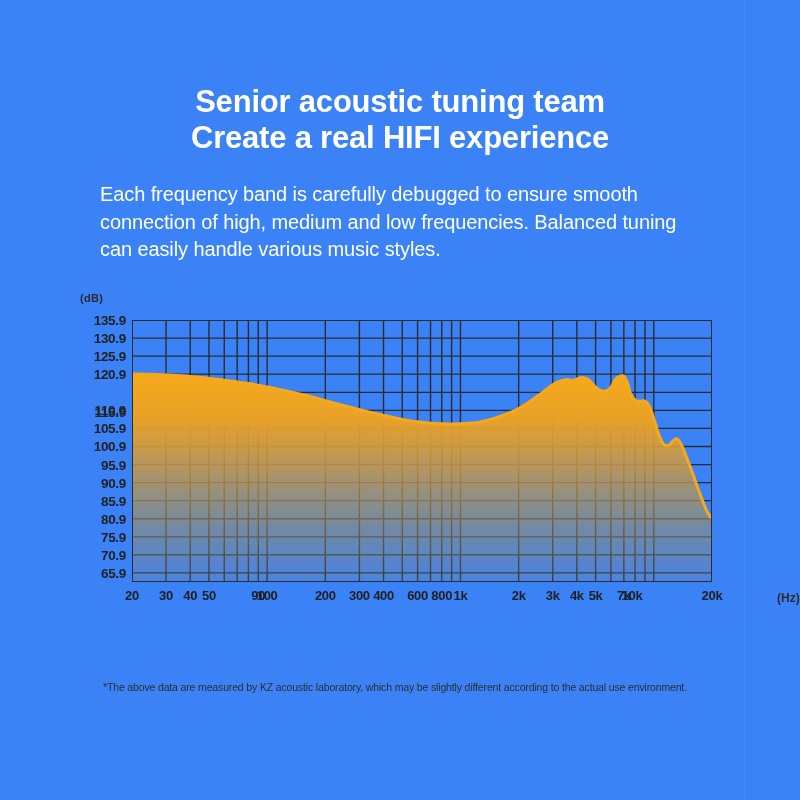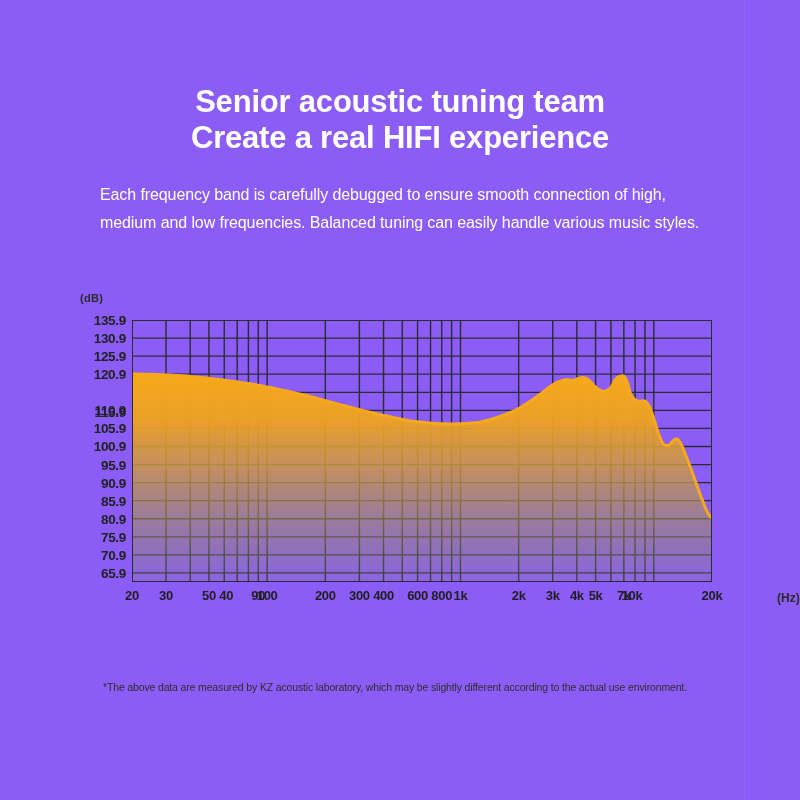--- a/index.html
+++ b/index.html
@@ -5,21 +5,21 @@
   html,body{margin:0;padding:0;}
   body{
     width:800px;height:800px;
     background:#8a8a8a;
     font-family:"Liberation Sans", sans-serif;
     overflow:hidden;
     position:relative;
   }
   #page{
     position:absolute;inset:0;
-    background:#8b5cf6;
+    background:#3b82f6;
   }
   
   .panel-seam{
     position:absolute;top:0;right:55px;width:1px;height:800px;
     background:rgba(255,255,255,0.07);
   }
 
   .headline{
     position:absolute;
     left:0;right:0;top:84px;
@@ -29,21 +29,21 @@
     font-size:31px;
     line-height:36px;
     letter-spacing:-0.2px;
   }
   .headline .l2{display:block;}
 
   .body-copy{
     position:absolute;
     left:100px;top:181px;width:610px;
     color:#ffffff;
-    font-size:16px;
+    font-size:20px;
     line-height:27.5px;
     letter-spacing:-0.1px;
   }
 
   
   #chart-area{
     position:absolute;
     left:60px;top:292px;
     width:700px;height:345px;
   }
@@ -187,21 +187,21 @@
           <path id="area-path" fill="url(#fillGrad)" d="M 0.00 53.85 C 3.19 53.91, 12.95 54.02, 18.74 54.21 C 24.52 54.39, 27.34 54.56, 34.04 54.93 C 40.75 55.30, 50.91 55.82, 58.20 56.38 C 65.49 56.93, 70.45 57.44, 76.94 58.18 C 83.42 58.92, 89.63 59.79, 96.34 60.71 C 103.05 61.63, 109.80 62.56, 116.40 63.60 C 122.99 64.65, 128.76 65.63, 135.13 66.86 C 141.50 68.08, 147.16 69.36, 153.87 70.83 C 160.58 72.30, 167.89 73.87, 174.60 75.53 C 181.31 77.19, 186.96 78.87, 193.33 80.59 C 199.70 82.31, 205.59 83.93, 212.07 85.65 C 218.55 87.37, 224.77 89.05, 231.47 90.71 C 238.18 92.36, 244.94 93.93, 251.53 95.40 C 258.13 96.88, 263.78 98.21, 270.27 99.38 C 276.75 100.55, 282.96 101.53, 289.67 102.27 C 296.38 103.01, 303.14 103.47, 309.73 103.72 C 316.33 103.96, 322.10 103.96, 328.47 103.72 C 334.84 103.47, 340.49 103.50, 347.20 102.27 C 353.91 101.04, 361.22 98.82, 367.93 96.49 C 374.64 94.15, 380.30 91.98, 386.67 88.54 C 393.04 85.10, 400.60 79.57, 405.40 76.25 C 410.21 72.93, 412.32 70.99, 414.92 69.02 C 417.52 67.06, 418.80 65.92, 420.71 64.69 C 422.62 63.46, 423.93 62.66, 426.13 61.80 C 428.33 60.94, 431.20 59.87, 433.65 59.63 C 436.11 59.38, 438.65 60.47, 440.56 60.35 C 442.47 60.23, 443.10 59.40, 444.87 58.90 C 446.63 58.41, 448.94 57.34, 450.94 57.46 C 452.93 57.58, 454.45 57.97, 456.60 59.63 C 458.75 61.29, 461.58 65.37, 463.60 67.22 C 465.62 69.06, 466.88 69.79, 468.49 70.47 C 470.11 71.14, 471.35 71.68, 473.12 71.19 C 474.89 70.70, 477.23 69.48, 478.91 67.58 C 480.59 65.67, 481.65 61.83, 483.01 59.99 C 484.37 58.15, 485.41 57.41, 486.91 56.74 C 488.42 56.06, 490.41 55.03, 491.85 56.01 C 493.29 57.00, 494.20 59.39, 495.38 62.52 C 496.55 65.65, 497.45 71.50, 498.76 74.44 C 500.07 77.39, 501.47 78.70, 503.06 79.86 C 504.66 81.03, 506.47 81.13, 508.16 81.31 C 509.84 81.49, 511.37 80.09, 512.95 80.95 C 514.54 81.81, 515.99 83.36, 517.49 86.37 C 519.00 89.38, 520.24 93.93, 521.80 98.66 C 523.36 103.39, 525.08 109.90, 526.69 114.20 C 528.31 118.50, 529.55 122.11, 531.32 123.95 C 533.09 125.80, 535.43 125.59, 537.11 125.04 C 538.79 124.48, 539.85 121.75, 541.21 120.70 C 542.57 119.66, 543.61 117.97, 545.11 118.89 C 546.62 119.82, 548.23 122.44, 550.05 126.12 C 551.88 129.81, 553.94 135.66, 555.85 140.58 C 557.75 145.49, 559.48 150.12, 561.26 155.03 C 563.05 159.95, 564.67 164.88, 566.35 169.49 C 568.04 174.09, 569.57 178.14, 571.15 182.14 C 572.74 186.13, 574.19 190.21, 575.69 192.98 C 577.20 195.74, 579.27 197.48, 580.00 198.40 L 580.00 262 L 0.00 262 Z"></path>
           <path id="line-path" fill="none" stroke="#f5a81c" stroke-width="3" stroke-linejoin="round" stroke-linecap="round" d="M 0.00 53.85 C 3.19 53.91, 12.95 54.02, 18.74 54.21 C 24.52 54.39, 27.34 54.56, 34.04 54.93 C 40.75 55.30, 50.91 55.82, 58.20 56.38 C 65.49 56.93, 70.45 57.44, 76.94 58.18 C 83.42 58.92, 89.63 59.79, 96.34 60.71 C 103.05 61.63, 109.80 62.56, 116.40 63.60 C 122.99 64.65, 128.76 65.63, 135.13 66.86 C 141.50 68.08, 147.16 69.36, 153.87 70.83 C 160.58 72.30, 167.89 73.87, 174.60 75.53 C 181.31 77.19, 186.96 78.87, 193.33 80.59 C 199.70 82.31, 205.59 83.93, 212.07 85.65 C 218.55 87.37, 224.77 89.05, 231.47 90.71 C 238.18 92.36, 244.94 93.93, 251.53 95.40 C 258.13 96.88, 263.78 98.21, 270.27 99.38 C 276.75 100.55, 282.96 101.53, 289.67 102.27 C 296.38 103.01, 303.14 103.47, 309.73 103.72 C 316.33 103.96, 322.10 103.96, 328.47 103.72 C 334.84 103.47, 340.49 103.50, 347.20 102.27 C 353.91 101.04, 361.22 98.82, 367.93 96.49 C 374.64 94.15, 380.30 91.98, 386.67 88.54 C 393.04 85.10, 400.60 79.57, 405.40 76.25 C 410.21 72.93, 412.32 70.99, 414.92 69.02 C 417.52 67.06, 418.80 65.92, 420.71 64.69 C 422.62 63.46, 423.93 62.66, 426.13 61.80 C 428.33 60.94, 431.20 59.87, 433.65 59.63 C 436.11 59.38, 438.65 60.47, 440.56 60.35 C 442.47 60.23, 443.10 59.40, 444.87 58.90 C 446.63 58.41, 448.94 57.34, 450.94 57.46 C 452.93 57.58, 454.45 57.97, 456.60 59.63 C 458.75 61.29, 461.58 65.37, 463.60 67.22 C 465.62 69.06, 466.88 69.79, 468.49 70.47 C 470.11 71.14, 471.35 71.68, 473.12 71.19 C 474.89 70.70, 477.23 69.48, 478.91 67.58 C 480.59 65.67, 481.65 61.83, 483.01 59.99 C 484.37 58.15, 485.41 57.41, 486.91 56.74 C 488.42 56.06, 490.41 55.03, 491.85 56.01 C 493.29 57.00, 494.20 59.39, 495.38 62.52 C 496.55 65.65, 497.45 71.50, 498.76 74.44 C 500.07 77.39, 501.47 78.70, 503.06 79.86 C 504.66 81.03, 506.47 81.13, 508.16 81.31 C 509.84 81.49, 511.37 80.09, 512.95 80.95 C 514.54 81.81, 515.99 83.36, 517.49 86.37 C 519.00 89.38, 520.24 93.93, 521.80 98.66 C 523.36 103.39, 525.08 109.90, 526.69 114.20 C 528.31 118.50, 529.55 122.11, 531.32 123.95 C 533.09 125.80, 535.43 125.59, 537.11 125.04 C 538.79 124.48, 539.85 121.75, 541.21 120.70 C 542.57 119.66, 543.61 117.97, 545.11 118.89 C 546.62 119.82, 548.23 122.44, 550.05 126.12 C 551.88 129.81, 553.94 135.66, 555.85 140.58 C 557.75 145.49, 559.48 150.12, 561.26 155.03 C 563.05 159.95, 564.67 164.88, 566.35 169.49 C 568.04 174.09, 569.57 178.14, 571.15 182.14 C 572.74 186.13, 574.19 190.21, 575.69 192.98 C 577.20 195.74, 579.27 197.48, 580.00 198.40"></path>
         </g>
         <rect x="0" y="0" width="580" height="262" fill="none" stroke="#2c2c2c" stroke-width="2"></rect>
       </svg>
     </div>
     <div class="xlabels" id="xlabels">
       <span class="axis-unit-x">(Hz)</span>
     <span class="xlabel" style="left: 0px;">20</span>
         <span class="xlabel" style="left: 34.0443px;">30</span>
-        <span class="xlabel" style="left: 58.1991px; margin-left: 36px;">40</span>
+        <span class="xlabel" style="left: 58.1991px;">40</span>
         <span class="xlabel" style="left: 76.9351px;">50</span>
         <span class="xlabel" style="left: 126.288px;">90</span>
         <span class="xlabel" style="left: 135.134px;">100</span>
         <span class="xlabel" style="left: 193.333px;">200</span>
         <span class="xlabel" style="left: 227.378px;">300</span>
         <span class="xlabel" style="left: 251.532px;">400</span>
         <span class="xlabel" style="left: 285.577px;">600</span>
         <span class="xlabel" style="left: 309.732px;">800</span>
         <span class="xlabel" style="left: 328.468px;">1k</span>
         <span class="xlabel" style="left: 386.667px;">2k</span>

